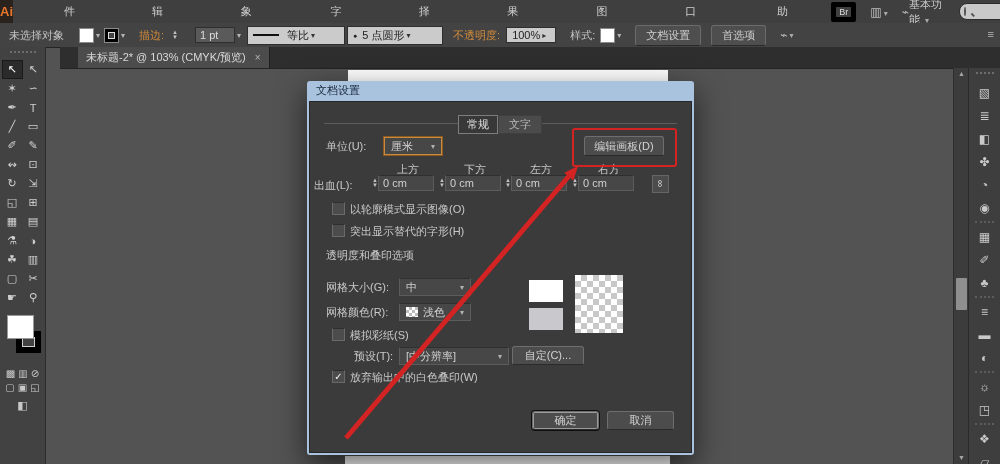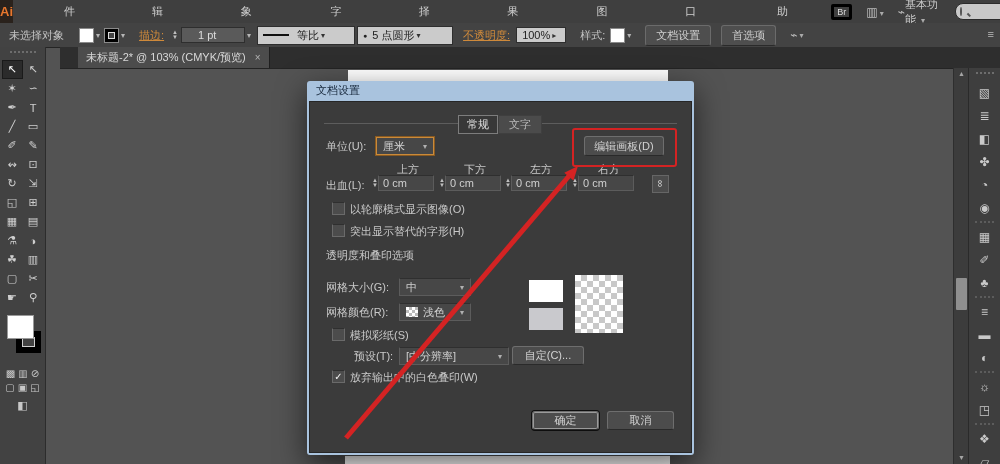--- a/index.html
+++ b/index.html
@@ -4,42 +4,42 @@
 <style>
   html,body{margin:0;padding:0;background:#222;}
   #app{position:relative;width:1000px;height:464px;overflow:hidden;
        font-family:"Liberation Sans","DejaVu Sans",sans-serif;background:#535353;}
   
   .menubar{position:absolute;left:0;top:0;width:1000px;height:23px;background:#3f3f3f;
            border-bottom:1px solid #2a2a2a;display:flex;align-items:center;color:#cfcfcf;font-size:11px;}
   .ai-logo{width:31px;height:23px;background:#2a221c;color:#e8772d;font-weight:bold;font-size:13px;
            display:flex;align-items:center;justify-content:center;}
   .menu-item{padding:0 23px;line-height:23px;cursor:default;margin-left:28px;}
-  .br-btn{margin-left:16px;border:3px solid #000000;border-radius:2px;font-size:9px;padding:0 3px;color:#ddd;}
+  .br-btn{margin-left:16px;border:5px solid #000000;border-radius:2px;font-size:9px;padding:0 3px;color:#ddd;}
   .mb-icon{margin-left:14px;color:#bdbdbd;font-size:12px;}
   .mb-caret{font-size:8px;color:#aaa;margin-left:2px;}
   .mb-right{margin-left:auto;display:flex;align-items:center;}
   .workspace{color:#c9c9c9;margin-right:14px;}
   .searchbox{width:104px;height:15px;background:#c9c9c9;border:1px solid #2c2c2c;border-radius:8px;
              display:flex;align-items:center;padding:0 4px;margin-right:22px;}
   .mag{width:7px;height:7px;border:1.5px solid #555;border-radius:50%;position:relative;}
   .mag::after{content:"";position:absolute;left:6px;top:6px;width:4px;height:1.5px;background:#555;transform:rotate(45deg);}
   .search-input{flex:1;border:none;background:transparent;font-size:10px;outline:none;height:12px;}
   .winbtn{width:26px;text-align:center;color:#ddd;font-size:11px;line-height:23px;}
   
   .optionsbar{position:absolute;left:0;top:23px;width:1000px;height:24px;background:#434343;
               border-bottom:1px solid #242424;display:flex;align-items:center;font-size:11px;color:#c4c4c4;}
   .ob-status{margin-left:9px;width:70px;}
   .swatch{width:13px;height:13px;background:#fff;border:1px solid #8a8a8a;display:inline-block;vertical-align:middle;}
   .swatch.stroke{background:#434343;box-shadow:inset 0 0 0 3px #000,inset 0 0 0 4px #ddd;}
   .caret{font-size:8px;color:#b5b5b5;margin:0 4px 0 2px;}
-  .ob-hot{color:#cf8a3b;text-decoration:underline;margin:0 4px 0 10px;}
+  .ob-hot{color:#cf8a3b;margin:0 4px 0 10px;}
   .stepper{display:inline-flex;flex-direction:column;justify-content:center;margin-left:4px;}
   .stepper i{font-style:normal;font-size:6px;line-height:5px;color:#c0c0c0;}
-  .field-dark{background:#5a5a5a;border:1px solid #2e2e2e;color:#ddd;padding:1px 16px;min-width:30px;display:inline-block;margin-left:3px;}
+  .field-dark{background:#5a5a5a;border:1px solid #2e2e2e;color:#ddd;padding:1px 4px;min-width:30px;display:inline-block;margin-left:17px;}
   .field-light{background:#cbcbcb;border:1px solid #2e2e2e;color:#222;padding:1px 5px;display:inline-flex;align-items:center;margin-left:2px;}
   .field-light .caret{color:#333;}
   .profile-line{display:inline-block;width:26px;height:2px;background:#111;margin-right:8px;}
   .bevel-btn{background:#4e4e4e;border:1px solid #6b6b6b;border-bottom-color:#2a2a2a;border-radius:3px;
              color:#cfcfcf;padding:2px 10px;margin-left:10px;font-size:11px;}
   .panel-list-icon{position:absolute;right:6px;top:28px;color:#bbb;font-size:11px;}
   
   .tabbar{position:absolute;left:60px;top:47px;right:0;height:21px;background:#2e2e2e;border-bottom:1px solid #242424;}
   .doc-tab{margin-left:18px;height:21px;background:#4c4c4c;display:inline-flex;align-items:center;
            padding:0 8px;font-size:11px;color:#d8d8d8;border-right:1px solid #1f1f1f;}
@@ -262,32 +262,32 @@
   </div>
 
   <div class="dialog">
     <div class="dlg-title">文档设置</div>
     <div class="dlg-body">
       <div class="dlg-rule"></div>
       <div class="dlg-tab active" style="left:148px;top:13px;width:38px;">常规</div>
       <div class="dlg-tab inactive" style="left:188px;top:13px;width:42px;">文字</div>
 
       <span class="dlg-label" style="left:16px;top:37px;">单位(U):</span>
-      <span class="dd hl-orange" style="left:66px;top:35px;width:48px;">
+      <span class="dd hl-orange" style="left:74px;top:35px;width:48px;">
         <span>厘米</span>
           <span class="caret">▾</span>
       </span>
       <button class="dlg-btn" style="left:274px;top:34px;width:80px;height:20px;">编辑画板(D)</button>
       <div class="annot-box" style="left:262px;top:26px;width:101px;height:35px;"></div>
 
       <span class="dlg-label" style="left:87px;top:60px;">上方</span>
       <span class="dlg-label" style="left:154px;top:60px;">下方</span>
       <span class="dlg-label" style="left:220px;top:60px;">左方</span>
       <span class="dlg-label" style="left:288px;top:60px;">右方</span>
-      <span class="dlg-label" style="left:16px;top:76px;">出血(L):</span>
+      <span class="dlg-label" style="left:4px;top:76px;">出血(L):</span>
 
       <div class="bleed-field" style="left:58px;top:73px;">
         <span class="stepper">
             <i>▲</i>
             <i>▼</i>
           </span>
         <span class="bleed-input">0 cm</span>
       </div>
       <div class="bleed-field" style="left:125px;top:73px;">
         <span class="stepper">

